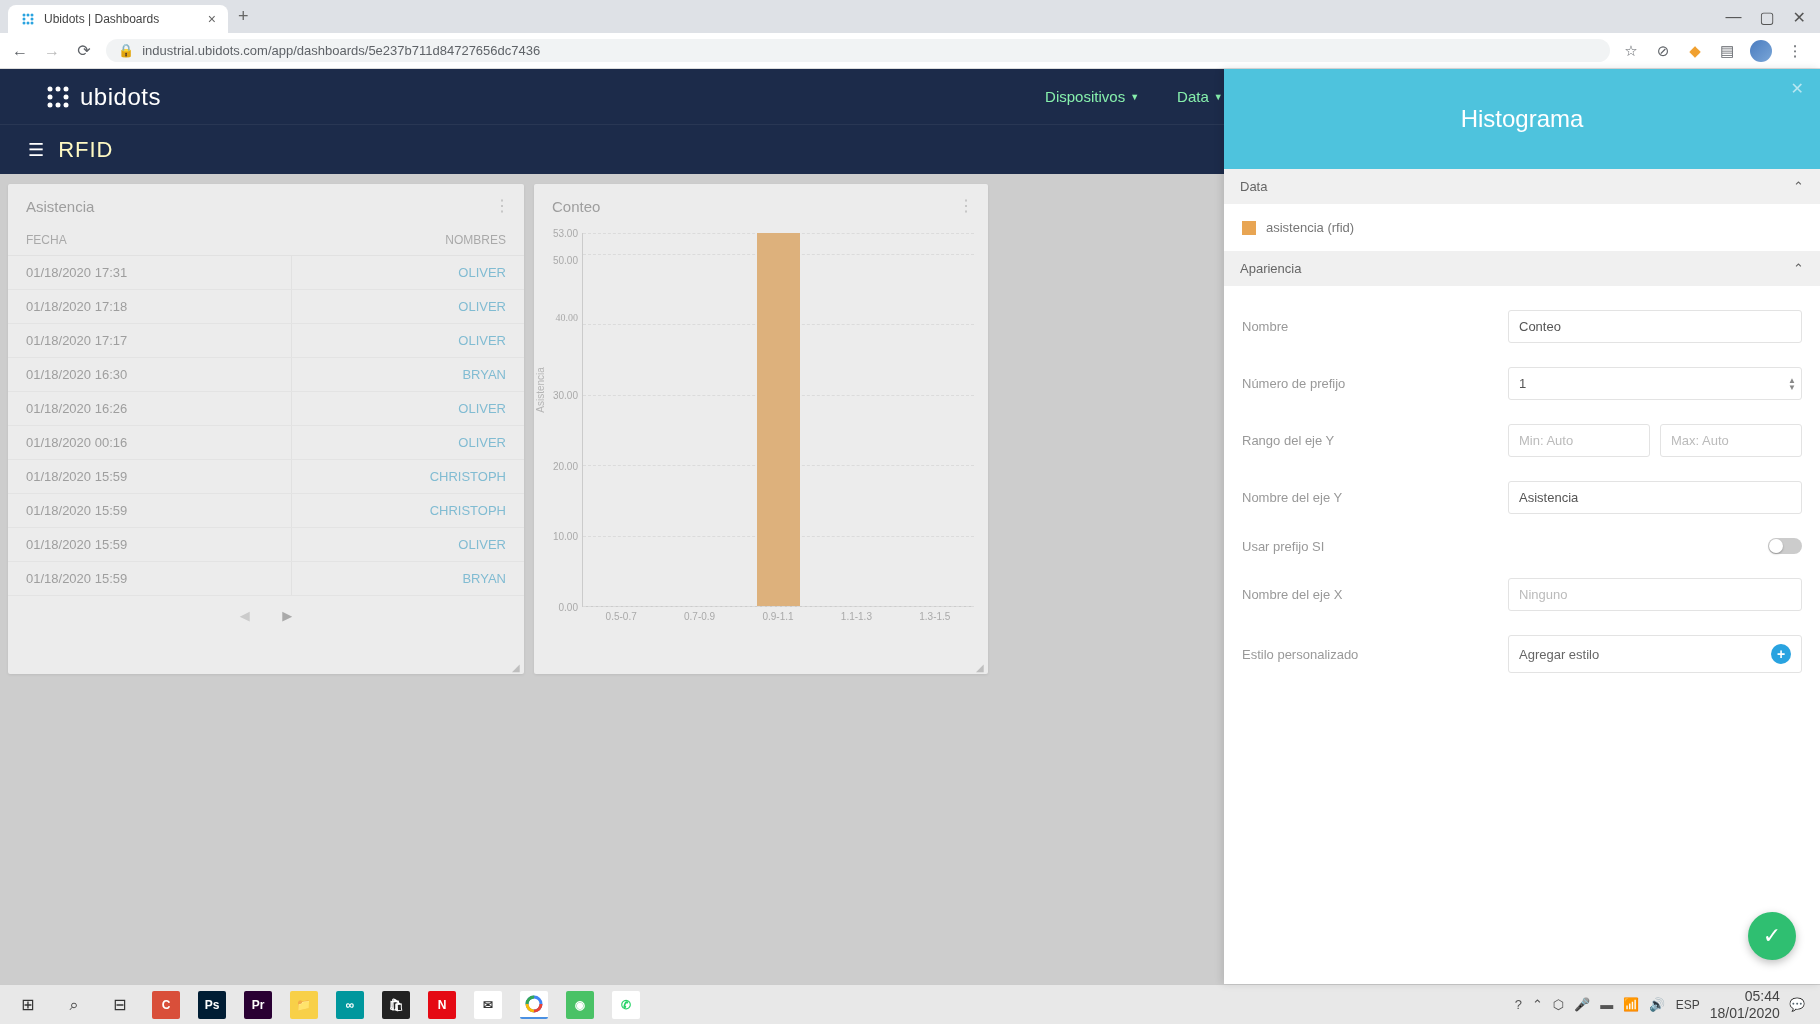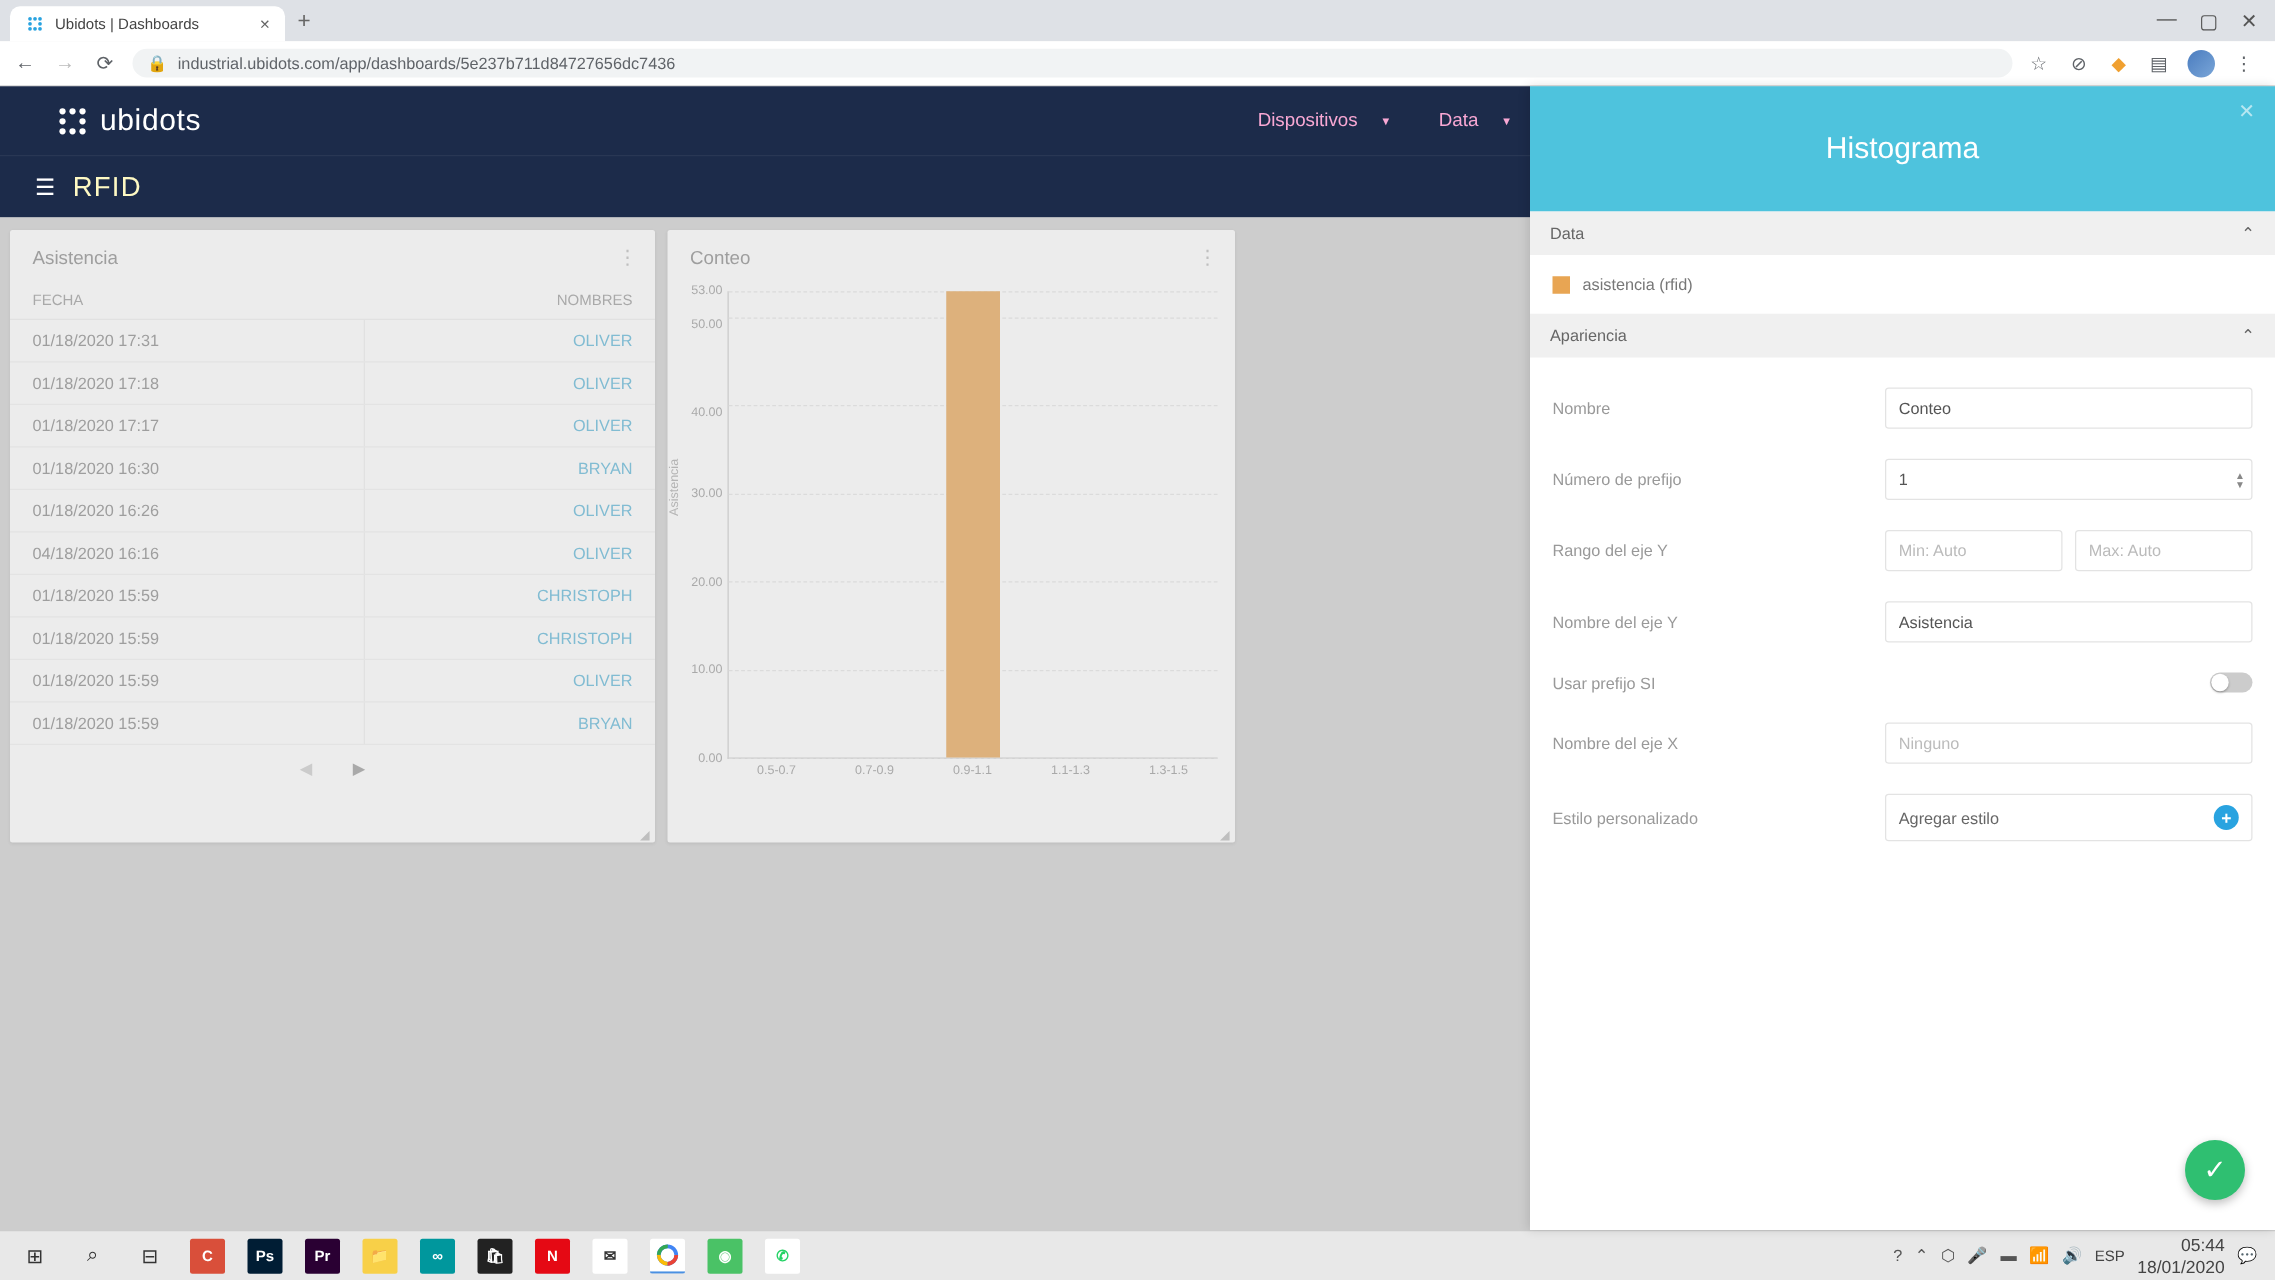--- a/index.html
+++ b/index.html
@@ -18,21 +18,21 @@
 .lock { color: #5f6368; }
 .addr-right { display: flex; align-items: center; gap: 14px; padding-right: 6px; }
 .addr-icon { width: 18px; height: 18px; display: inline-flex; align-items: center; justify-content: center; color: #5f6368; font-size: 15px; }
 .avatar { width: 22px; height: 22px; border-radius: 50%; background: linear-gradient(135deg,#4a7cbf,#7aa6d8); }
 
 
 .app-header { background: #1c2b4a; height: 55px; display: flex; align-items: center; padding: 0 44px; }
 .logo { color: #fff; font-size: 24px; font-weight: 400; display: flex; align-items: center; gap: 8px; letter-spacing: 0.5px; }
 .logo-dots { width: 28px; height: 28px; }
 .nav-menu { margin-left: auto; margin-right: 320px; display: flex; gap: 38px; }
-.nav-item { color: #f9a8d4; font-size: 15px; cursor: pointer; display: flex; align-items: center; gap: 18px; }
+.nav-item { color: #86efac; font-size: 15px; cursor: pointer; display: flex; align-items: center; gap: 5px; }
 .caret-down { font-size: 9px; }
 
 .subheader { background: #1c2b4a; height: 50px; display: flex; align-items: center; padding: 0 28px; border-top: 1px solid rgba(255,255,255,0.06); }
 .hamburger { color: #fff; font-size: 18px; margin-right: 14px; cursor: pointer; }
 .dash-title { color: #fef9c3; font-size: 22px; font-weight: 300; letter-spacing: 1px; }
 
 
 .content { position: absolute; top: 174px; left: 0; right: 0; bottom: 40px; background: #d0d0d0; }
 .overlay-dim { position: absolute; inset: 0; background: rgba(200,200,200,0.35); }
 .widgets { position: absolute; top: 10px; left: 8px; display: flex; gap: 10px; }
@@ -211,21 +211,21 @@
             </tr>
             <tr>
               <td>01/18/2020 16:30</td>
               <td><span class="name-link">BRYAN</span></td>
             </tr>
             <tr>
               <td>01/18/2020 16:26</td>
               <td><span class="name-link">OLIVER</span></td>
             </tr>
             <tr>
-              <td>04/18/2020 16:16</td>
+              <td>01/18/2020 00:16</td>
               <td><span class="name-link">OLIVER</span></td>
             </tr>
             <tr>
               <td>01/18/2020 15:59</td>
               <td><span class="name-link">CHRISTOPH</span></td>
             </tr>
             <tr>
               <td>01/18/2020 15:59</td>
               <td><span class="name-link">CHRISTOPH</span></td>
             </tr>
@@ -247,21 +247,21 @@
     </div>
 
     <div class="widget w-chart">
       <div class="widget-title">Conteo</div>
       <span class="widget-menu">⋮</span>
       <div class="chart-area">
         <div class="y-label">Asistencia</div>
         <div class="y-ticks" id="y-ticks">
             <div class="y-tick" style="top: 8px;">53.00</div>
             <div class="y-tick" style="top: 35px;">50.00</div>
-            <div class="y-tick" style="top: 105px;">40.00</div>
+            <div class="y-tick" style="top: 92px; font-family: Liberation Serif, serif;">40.00</div>
             <div class="y-tick" style="top: 170.302px;">30.00</div>
             <div class="y-tick" style="top: 240.868px;">20.00</div>
             <div class="y-tick" style="top: 311.434px;">10.00</div>
             <div class="y-tick" style="top: 382px;">0.00</div>
           </div>
         <div class="plot" id="plot">
             <div class="grid-line" style="top: 0%;"></div>
             <div class="grid-line" style="top: 5.66038%;"></div>
             <div class="grid-line" style="top: 24.5283%;"></div>
             <div class="grid-line" style="top: 43.3962%;"></div>

